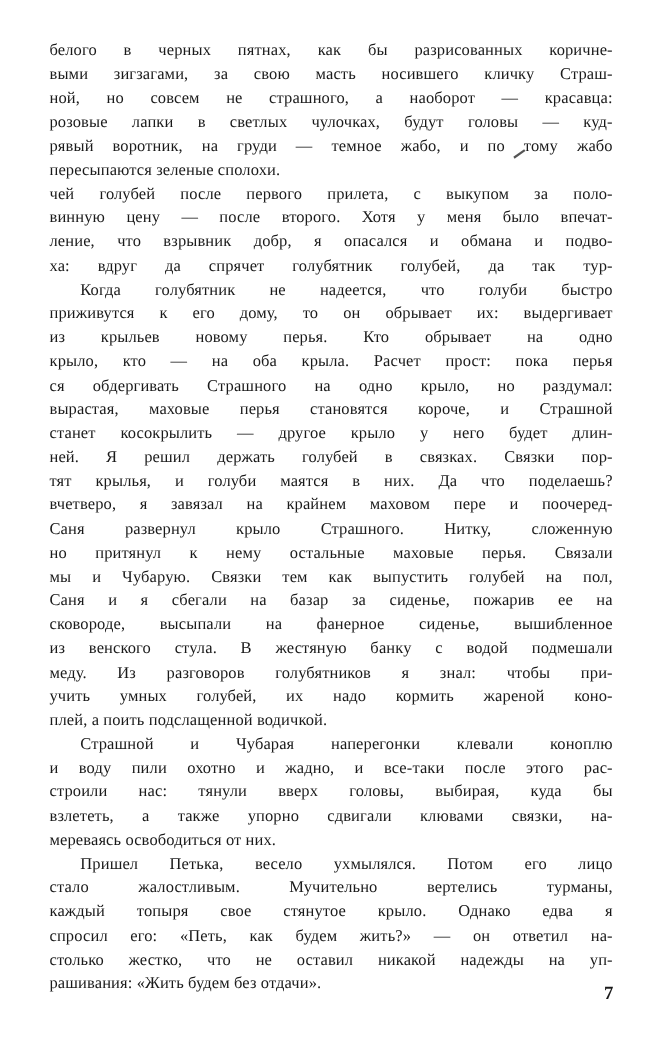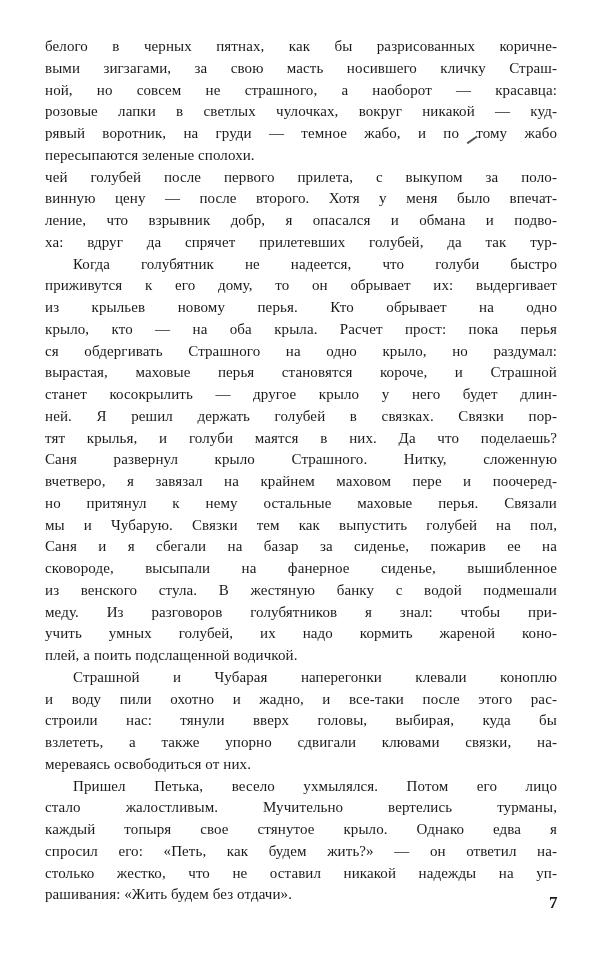--- a/index.html
+++ b/index.html
@@ -58,44 +58,44 @@
   </style>
 </head>
 <body>
 
 <div class="page">
 
   <div>
     <span class="line">белого в черных пятнах, как бы разрисованных коричне-</span>
     <span class="line">выми зигзагами, за свою масть носившего кличку Страш-</span>
     <span class="line">ной, но совсем  не  страшного, а наоборот — красавца:</span>
-    <span class="line">розовые лапки в светлых чулочках, вокруг никакой — куд-</span>
+    <span class="line">розовые лапки в светлых чулочках, будут головы — куд-</span>
     <span class="line">рявый воротник, на груди — темное жабо, и по тому жабо</span>
     <span class="line last">пересыпаются зеленые сполохи.</span>
   </div>
 
   <div>
     <span class="line">чей голубей после первого прилета, с выкупом за поло-</span>
     <span class="line">винную цену — после второго. Хотя у меня было впечат-</span>
     <span class="line">ление, что взрывник добр, я опасался и обмана и подво-</span>
-    <span class="line">ха: вдруг да спрячет прилетевших  голубей, да так тур-</span>
+    <span class="line">ха: вдруг да спрячет голубятник  голубей, да так тур-</span>
   </div>
 
   <div>
     <span class="line indent">Когда  голубятник не надеется, что голуби  быстро</span>
     <span class="line">приживутся к его дому, то он обрывает их: выдергивает</span>
     <span class="line">из крыльев новому  перья.  Кто  обрывает  на  одно</span>
     <span class="line">крыло, кто — на оба крыла. Расчет  прост: пока  перья</span>
     <span class="line">ся обдергивать Страшного на одно крыло, но раздумал:</span>
     <span class="line">вырастая, маховые перья становятся короче, и Страшной</span>
     <span class="line">станет косокрылить — другое  крыло у него будет длин-</span>
     <span class="line">ней. Я решил  держать голубей в связках. Связки  пор-</span>
     <span class="line">тят крылья, и голуби  маятся в них. Да что поделаешь?</span>
+    <span class="line">вчетверо, я завязал на крайнем маховом пере и поочеред-</span>
     <span class="line">Саня развернул  крыло Страшного. Нитку,  сложенную</span>
-    <span class="line">вчетверо, я завязал на крайнем маховом пере и поочеред-</span>
     <span class="line">но притянул к нему остальные  маховые перья. Связали</span>
     <span class="line">мы и Чубарую. Связки тем как выпустить голубей на пол,</span>
     <span class="line">Саня и я сбегали на базар за сиденье, пожарив ее  на</span>
     <span class="line">сковороде, высыпали на фанерное сиденье, вышибленное</span>
     <span class="line">из венского стула. В жестяную банку с водой подмешали</span>
     <span class="line">меду. Из разговоров  голубятников я знал: чтобы  при-</span>
     <span class="line">учить умных  голубей, их надо кормить жареной  коно-</span>
     <span class="line last">плей, а поить подслащенной водичкой.</span>
   </div>
 

